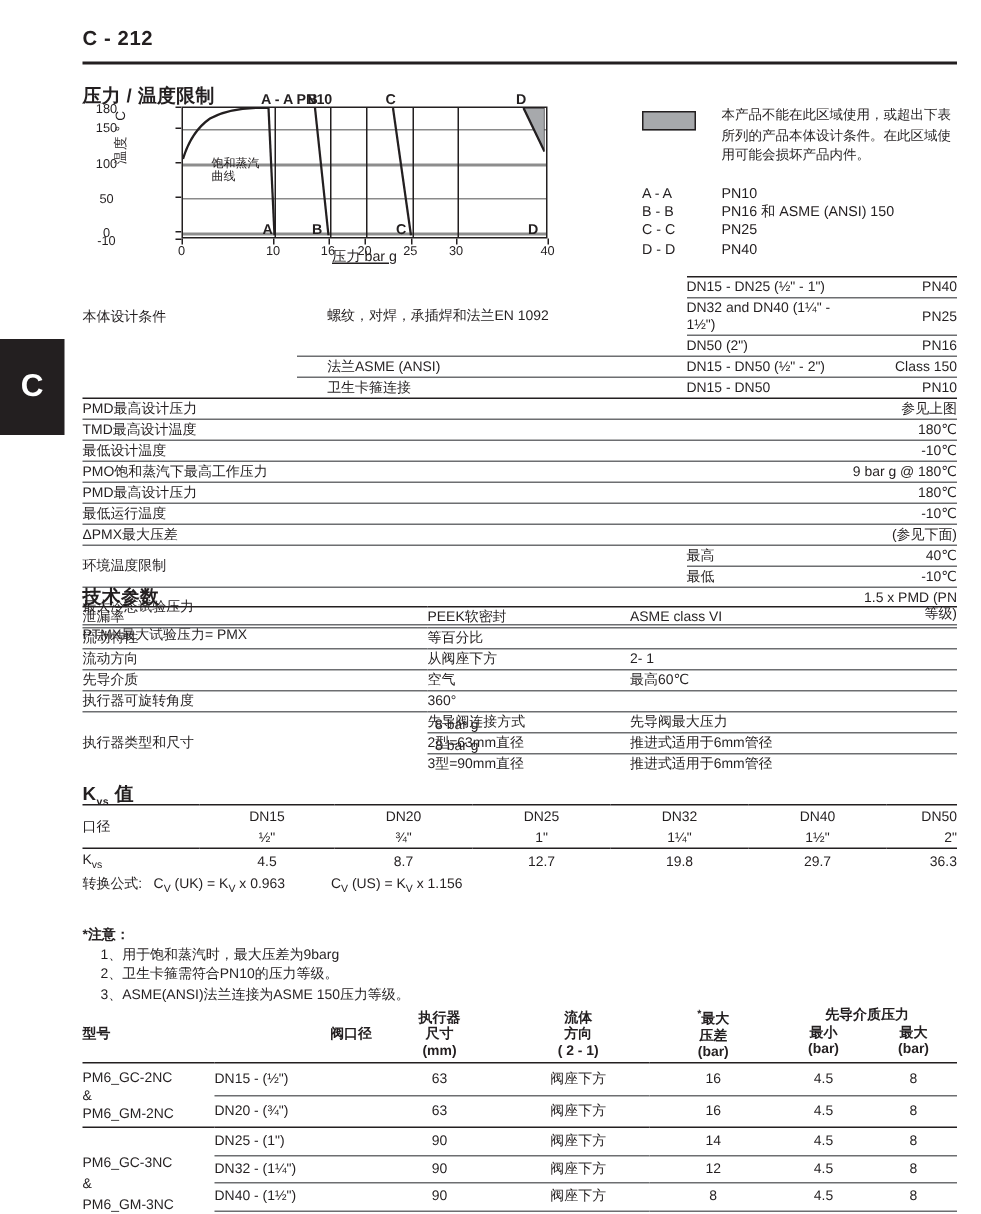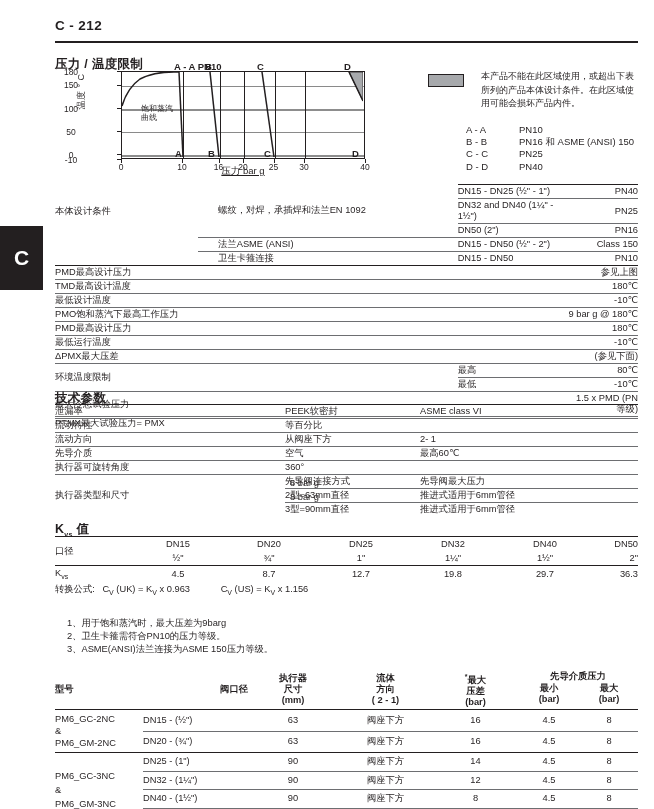--- a/index.html
+++ b/index.html
@@ -37,21 +37,21 @@
   .zone-letter-top{position:absolute;top:-2px;font-size:9.5px;font-weight:bold;}
   .zone-letter-bot{position:absolute;font-size:9.5px;font-weight:bold;}
   .sat-note{position:absolute;font-size:8px;line-height:8.5px;color:#231f20;}
 
   
   .legend{position:absolute;left:428px;top:70px;width:215px;}
   .legend-sw{position:absolute;left:0;top:4px;width:36px;height:13px;background:#a7a9ac;border:1px solid #231f20;box-sizing:border-box;}
   .legend-txt{position:absolute;left:53px;top:0;width:160px;font-size:9px;line-height:13.5px;}
   .legend-rows{position:absolute;left:0;top:54px;font-size:9.5px;line-height:12.2px;}
   .legend-rows .lr{display:flex;}
-  .legend-rows .lk{width:53px;margin-left:38px;}
+  .legend-rows .lk{width:53px;}
 
   
   table{border-collapse:collapse;font-size:9.3px;}
   .tbl{position:absolute;left:55px;width:583px;}
   .tbl td{padding:1px 0 1px 0;vertical-align:middle;line-height:11px;}
   .bt{border-top:1px solid #6d6e71;}
   .btk{border-top:1.5px solid #231f20;}
   .r{text-align:right;}
   .c{text-align:center;}
   .nowrap{white-space:nowrap;}
@@ -263,21 +263,21 @@
           <td class="bt">ΔPMX最大压差</td>
           <td class="bt"></td>
           <td class="bt"></td>
           <td class="bt r">(参见下面)</td>
         </tr>
 
       <tr>
         <td class="bt" rowspan="2" style="vertical-align:middle">环境温度限制</td>
         <td class="bt"></td>
         <td class="bt">最高</td>
-        <td class="bt r">80℃</td>
+        <td class="bt r">40℃</td>
       </tr>
       <tr>
         <td></td>
         <td class="bt">最低</td>
         <td class="bt r">-10℃</td>
       </tr>
 
       <tr>
           <td class="bt">最大冷态试验压力</td>
           <td class="bt"></td>
@@ -389,20 +389,21 @@
   </table>
 
   <div style="position:absolute;left:55px;top:583px;font-size:9.3px;">
     <span>转换公式:</span>
     <span style="margin-left:5px;"><span>C</span><sub>V</sub><span> (UK) = K</span><sub>V</sub><span> x 0.963</span></span>
     <span style="margin-left:28px;"><span>C</span><sub>V</sub><span> (US) = K</span><sub>V</sub><span> x 1.156</span></span>
   </div>
 
 
   <div class="notes" style="top:617px;">
+    <div class="nt-title">*注意：</div>
     <div class="nt-line">1、用于饱和蒸汽时，最大压差为9barg</div>
     <div class="nt-line">2、卫生卡箍需符合PN10的压力等级。</div>
     <div class="nt-line">3、ASME(ANSI)法兰连接为ASME 150压力等级。</div>
   </div>
 
   <table class="bot" style="top:668px;">
     <colgroup>
         <col style="width:88px">
         <col style="width:105px">
         <col style="width:90px">

